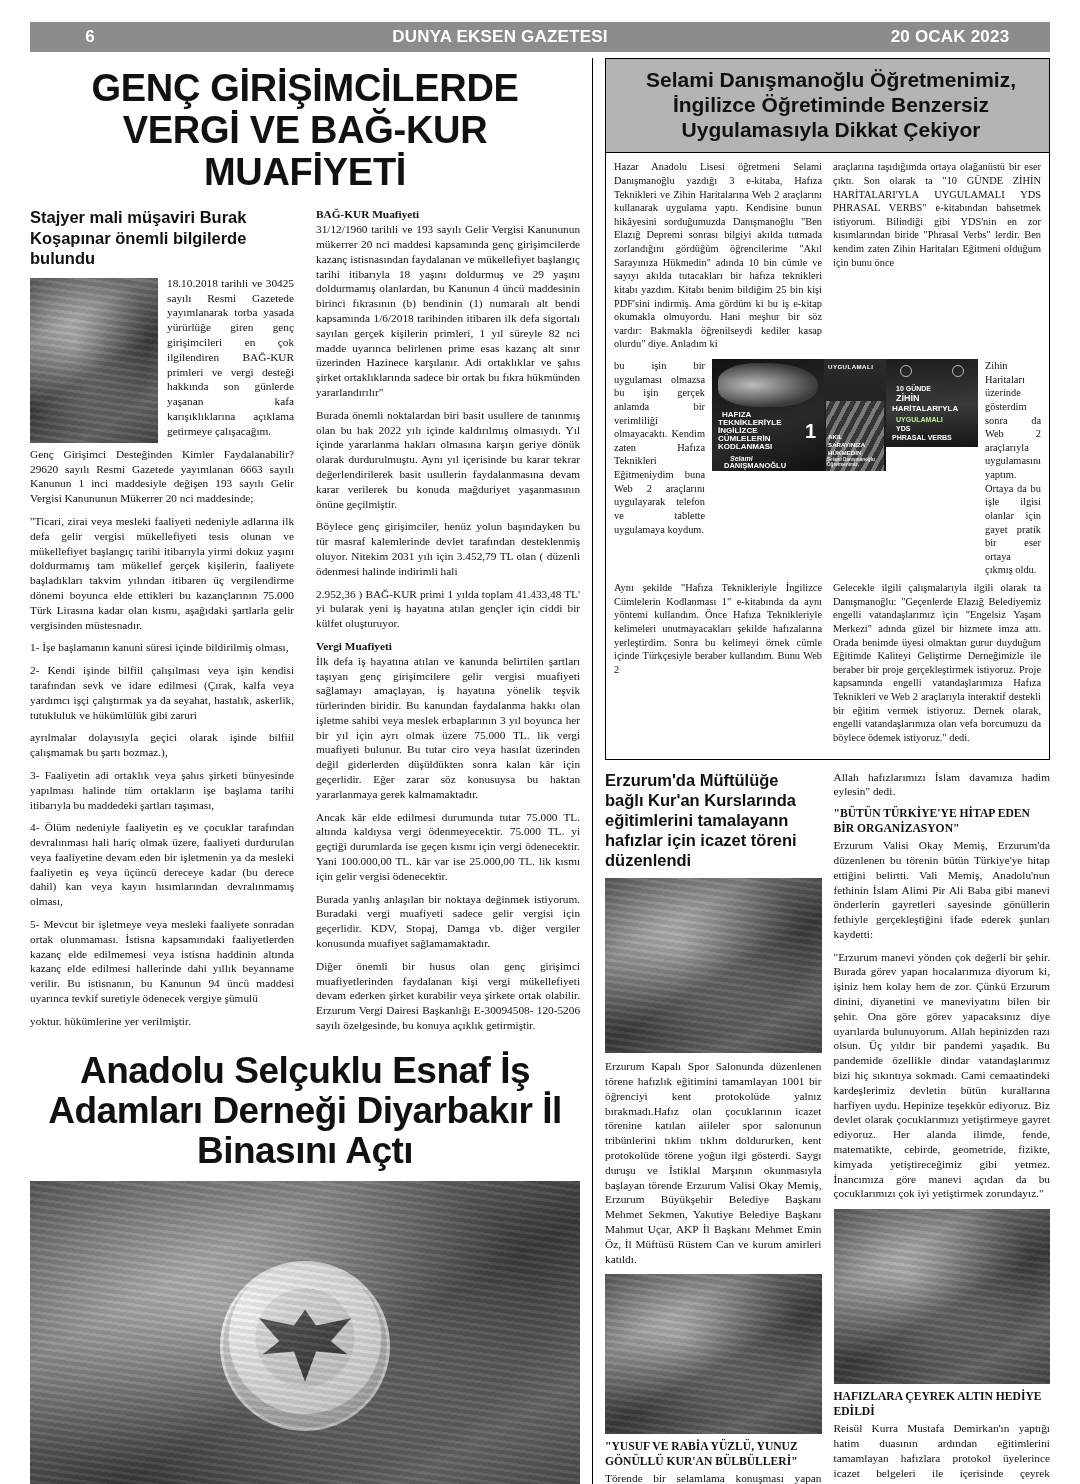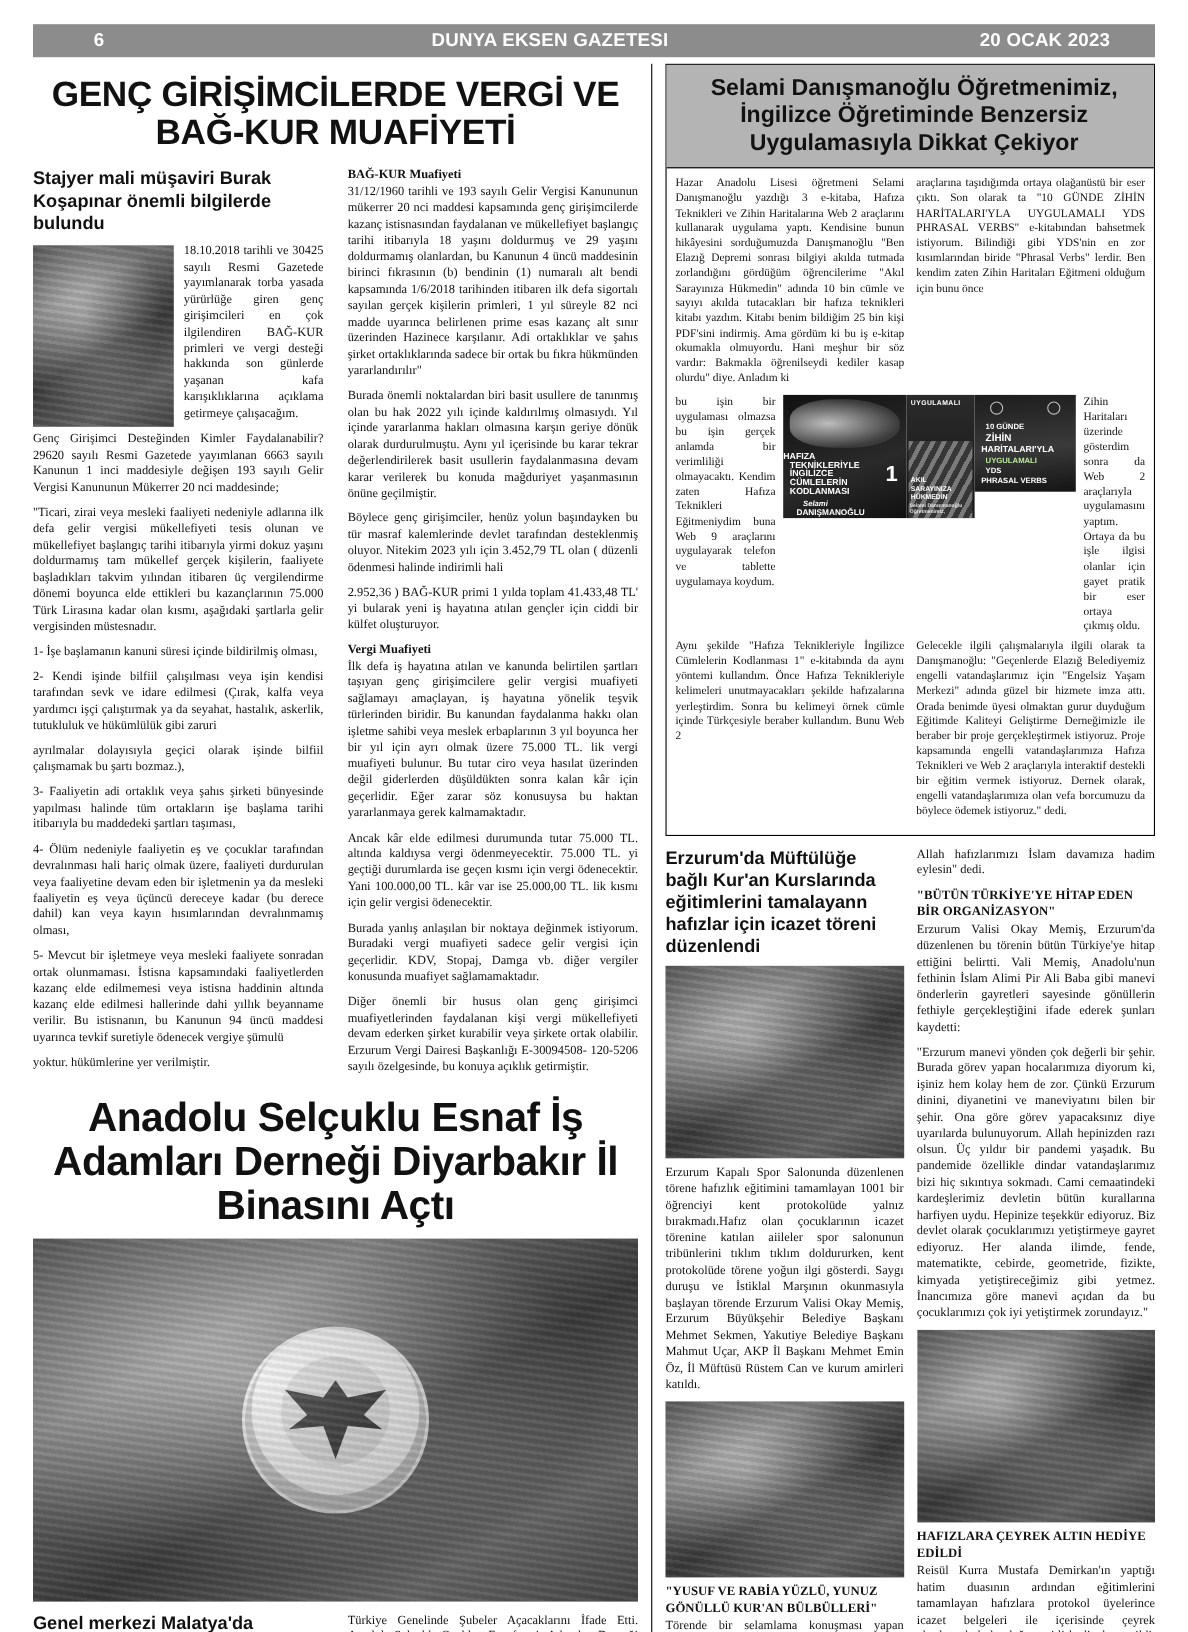--- a/index.html
+++ b/index.html
@@ -36,21 +36,21 @@
     gap:0;
   }
   .left-zone  { width:580px; }
   .vrule      { width:1px; background:#000; margin:0 12px; align-self:stretch; }
   .right-zone { width:445px; }
 
   
   h1.main-head {
     font-family:"Liberation Sans", sans-serif;
     font-weight:bold;
-    font-size:32px;
+    font-size:38px;
     line-height:1.1;
     text-align:center;
     margin:10px 0 14px 0;
     letter-spacing:-0.3px;
   }
   h2.sub-head {
     font-family:"Liberation Sans", sans-serif;
     font-weight:bold;
     font-size:16.5px;
     line-height:1.22;
@@ -183,21 +183,21 @@
             <p class="body-t">3- Faaliyetin adi ortaklık veya şahıs şirketi bünyesinde yapılması halinde tüm ortakların işe başlama tarihi itibarıyla bu maddedeki şartları taşıması,</p>
             <p class="body-t">4- Ölüm nedeniyle faaliyetin eş ve çocuklar tarafından devralınması hali hariç olmak üzere, faaliyeti durdurulan veya faaliyetine devam eden bir işletmenin ya da mesleki faaliyetin eş veya üçüncü dereceye kadar (bu derece dahil) kan veya kayın hısımlarından devralınmamış olması,</p>
             <p class="body-t">5- Mevcut bir işletmeye veya mesleki faaliyete sonradan ortak olunmaması. İstisna kapsamındaki faaliyetlerden kazanç elde edilmemesi veya istisna haddinin altında kazanç elde edilmesi hallerinde dahi yıllık beyanname verilir. Bu istisnanın, bu Kanunun 94 üncü maddesi uyarınca tevkif suretiyle ödenecek vergiye şümulü</p>
             <p class="body-t">yoktur. hükümlerine yer verilmiştir.</p>
           </div>
 
           <div class="col">
             <p class="lead-bold">BAĞ-KUR Muafiyeti</p>
             <p class="body-t">31/12/1960 tarihli ve 193 sayılı Gelir Vergisi Kanununun mükerrer 20 nci maddesi kapsamında genç girişimcilerde kazanç istisnasından faydalanan ve mükellefiyet başlangıç tarihi itibarıyla 18 yaşını doldurmuş ve 29 yaşını doldurmamış olanlardan, bu Kanunun 4 üncü maddesinin birinci fıkrasının (b) bendinin (1) numaralı alt bendi kapsamında 1/6/2018 tarihinden itibaren ilk defa sigortalı sayılan gerçek kişilerin primleri, 1 yıl süreyle 82 nci madde uyarınca belirlenen prime esas kazanç alt sınır üzerinden Hazinece karşılanır. Adi ortaklıklar ve şahıs şirket ortaklıklarında sadece bir ortak bu fıkra hükmünden yararlandırılır"</p>
             <p class="body-t">Burada önemli noktalardan biri basit usullere de tanınmış olan bu hak 2022 yılı içinde kaldırılmış olmasıydı. Yıl içinde yararlanma hakları olmasına karşın geriye dönük olarak durdurulmuştu. Aynı yıl içerisinde bu karar tekrar değerlendirilerek basit usullerin faydalanmasına devam karar verilerek bu konuda mağduriyet yaşanmasının önüne geçilmiştir.</p>
-            <p class="body-t">Böylece genç girişimciler, henüz yolun başındayken bu tür masraf kalemlerinde devlet tarafından desteklenmiş oluyor. Nitekim 2023 yılı için 3.452,79 TL olan ( düzenli ödenmesi halinde indirimli hali</p>
+            <p class="body-t">Böylece genç girişimciler, henüz yolun başındayken bu tür masraf kalemlerinde devlet tarafından desteklenmiş oluyor. Nitekim 2031 yılı için 3.452,79 TL olan ( düzenli ödenmesi halinde indirimli hali</p>
             <p class="body-t">2.952,36 ) BAĞ-KUR primi 1 yılda toplam 41.433,48 TL' yi bularak yeni iş hayatına atılan gençler için ciddi bir külfet oluşturuyor.</p>
             <p class="lead-bold">Vergi Muafiyeti</p>
             <p class="body-t">İlk defa iş hayatına atılan ve kanunda belirtilen şartları taşıyan genç girişimcilere gelir vergisi muafiyeti sağlamayı amaçlayan, iş hayatına yönelik teşvik türlerinden biridir. Bu kanundan faydalanma hakkı olan işletme sahibi veya meslek erbaplarının 3 yıl boyunca her bir yıl için ayrı olmak üzere 75.000 TL. lik vergi muafiyeti bulunur. Bu tutar ciro veya hasılat üzerinden değil giderlerden düşüldükten sonra kalan kâr için geçerlidir. Eğer zarar söz konusuysa bu haktan yararlanmaya gerek kalmamaktadır.</p>
             <p class="body-t">Ancak kâr elde edilmesi durumunda tutar 75.000 TL. altında kaldıysa vergi ödenmeyecektir. 75.000 TL. yi geçtiği durumlarda ise geçen kısmı için vergi ödenecektir. Yani 100.000,00 TL. kâr var ise 25.000,00 TL. lik kısmı için gelir vergisi ödenecektir.</p>
             <p class="body-t">Burada yanlış anlaşılan bir noktaya değinmek istiyorum. Buradaki vergi muafiyeti sadece gelir vergisi için geçerlidir. KDV, Stopaj, Damga vb. diğer vergiler konusunda muafiyet sağlamamaktadır.</p>
             <p class="body-t">Diğer önemli bir husus olan genç girişimci muafiyetlerinden faydalanan kişi vergi mükellefiyeti devam ederken şirket kurabilir veya şirkete ortak olabilir. Erzurum Vergi Dairesi Başkanlığı E-30094508- 120-5206 sayılı özelgesinde, bu konuya açıklık getirmiştir.</p>
           </div>
         </div>
       </div>
 
@@ -236,26 +236,26 @@
               <p class="body-t" style="font-size:10.4px;">Hazar Anadolu Lisesi öğretmeni Selami Danışmanoğlu yazdığı 3 e-kitaba, Hafıza Teknikleri ve Zihin Haritalarına Web 2 araçlarını kullanarak uygulama yaptı. Kendisine bunun hikâyesini sorduğumuzda Danışmanoğlu "Ben Elazığ Depremi sonrası bilgiyi akılda tutmada zorlandığını gördüğüm öğrencilerime "Akıl Sarayınıza Hükmedin" adında 10 bin cümle ve sayıyı akılda tutacakları bir hafıza teknikleri kitabı yazdım. Kitabı benim bildiğim 25 bin kişi PDF'sini indirmiş. Ama gördüm ki bu iş e-kitap okumakla olmuyordu. Hani meşhur bir söz vardır: Bakmakla öğrenilseydi kediler kasap olurdu" diye. Anladım ki</p>
             </div>
             <div class="col">
               <p class="body-t" style="font-size:10.4px;">araçlarına taşıdığımda ortaya olağanüstü bir eser çıktı. Son olarak ta "10 GÜNDE ZİHİN HARİTALARI'YLA UYGULAMALI YDS PHRASAL VERBS" e-kitabından bahsetmek istiyorum. Bilindiği gibi YDS'nin en zor kısımlarından biride "Phrasal Verbs" lerdir. Ben kendim zaten Zihin Haritaları Eğitmeni olduğum için bunu önce</p>
             </div>
           </div>
 
           <div style="display:flex;gap:0;align-items:flex-start;margin:0 0 4px 0;">
 
             <div style="width:98px;padding-right:7px;">
-              <p class="body-t" style="font-size:10.4px;margin:0;">bu işin bir uygulaması olmazsa bu işin gerçek anlamda bir verimliliği olmayacaktı. Kendim zaten Hafıza Teknikleri Eğitmeniydim buna Web 9 araçlarını uygulayarak telefon ve tablette uygulamaya koydum.</p>
+              <p class="body-t" style="font-size:10.4px;margin:0;">bu işin bir uygulaması olmazsa bu işin gerçek anlamda bir verimliliği olmayacaktı. Kendim zaten Hafıza Teknikleri Eğitmeniydim buna Web 2 araçlarını uygulayarak telefon ve tablette uygulamaya koydum.</p>
             </div>
 
             <div class="bookcover" style="width:112px;height:112px;background:linear-gradient(160deg,#111 0%,#2a2a2a 60%,#101010 100%);">
               <div style="position:absolute;left:6px;top:4px;width:100px;height:44px;background:radial-gradient(ellipse at 35% 50%,#bdbdbd,#3b3b3b 70%);border-radius:40% 50% 45% 40%;"></div>
-              <div class="bc-label" style="left:0;top:52px;font-size:8px;">HAFIZA</div>
+              <div class="bc-label" style="left:10px;top:52px;font-size:8px;">HAFIZA</div>
               <div class="bc-label" style="left:6px;top:60px;font-size:8px;">TEKNİKLERİYLE</div>
               <div class="bc-label" style="left:6px;top:68px;font-size:8px;">İNGİLİZCE</div>
               <div class="bc-label" style="left:6px;top:76px;font-size:8px;">CÜMLELERİN</div>
               <div class="bc-label" style="left:6px;top:84px;font-size:8px;">KODLANMASI</div>
               <div class="bc-label" style="right:8px;top:62px;font-size:20px;">1</div>
               <div class="bc-label" style="left:18px;top:96px;font-size:7px;font-style:italic;">Selami</div>
               <div class="bc-label" style="left:12px;top:103px;font-size:7.5px;">DANIŞMANOĞLU</div>
             </div>
 
             <div class="bookcover" style="width:62px;height:112px;background:linear-gradient(180deg,#2b2b2b,#151515);">

